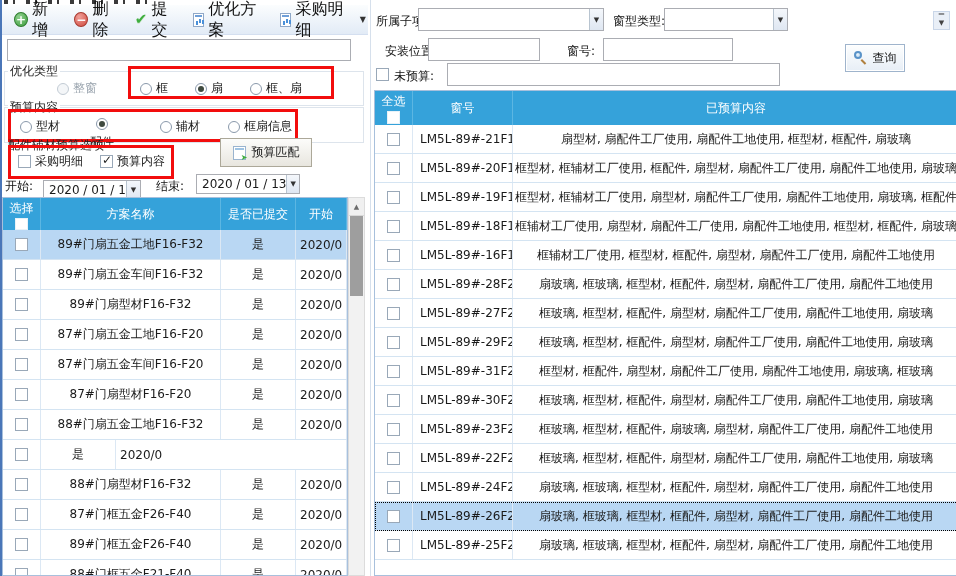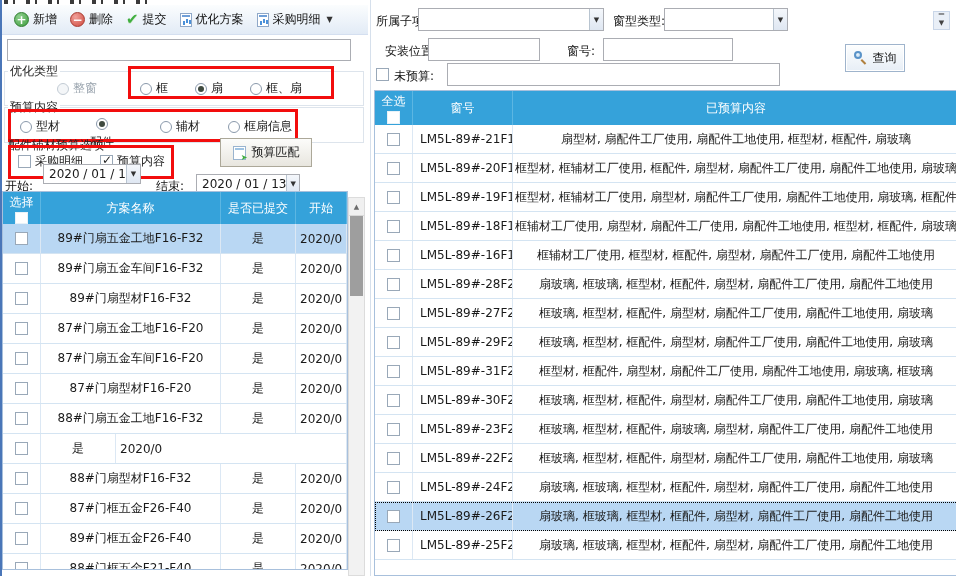--- a/index.html
+++ b/index.html
@@ -9,21 +9,21 @@
   .win-left-edge{position:absolute;left:0;top:0;width:2px;height:576px;background:#4a76b8;}
   .top-clip{position:absolute;left:4px;top:0;width:150px;height:4px;overflow:hidden;
             background:repeating-linear-gradient(90deg,#3a3a3a 0 4px,transparent 4px 9px,#3a3a3a 9px 11px,transparent 11px 22px);}
   
   .toolbar{position:absolute;left:2px;top:5px;width:366px;height:30px;
            background:linear-gradient(#fbfdfe,#e2ebf6);border-bottom:1px solid #d4dff0;
            display:flex;align-items:center;gap:9px;padding-left:10px;box-sizing:border-box;}
   .grip{position:absolute;left:2px;top:5px;width:3px;height:24px;
         background:repeating-linear-gradient(#9db2cc 0 2px,transparent 2px 4px);}
   .tbtn{display:inline-flex;align-items:center;gap:4px;padding:2px 2px;cursor:default;}
-  .tbtn .lab{font-size:12px;color:#111;}
+  .tbtn .lab{font-size:16px;color:#111;}
   .caret{font-size:8px;color:#333;margin-left:2px;}
   .icon-add,.icon-remove{width:15px;height:15px;border-radius:50%;color:#fff;font-weight:bold;
         display:inline-flex;align-items:center;justify-content:center;font-size:12px;line-height:1;}
   .icon-add{background:radial-gradient(circle at 35% 30%,#8fd08f,#3f9e3f);border:1px solid #2f7d2f;box-sizing:border-box;}
   .icon-remove{background:radial-gradient(circle at 35% 30%,#f0a09a,#d04a3e);border:1px solid #a83a30;box-sizing:border-box;}
   .icon-check{color:#3fae3f;font-size:15px;font-weight:bold;line-height:1;text-shadow:0 1px 0 #cfe9cf;}
   .icon-report{position:relative;width:12px;height:14px;background:#fff;border:1px solid #8fa8c8;box-sizing:border-box;}
   .icon-report::before{content:"";position:absolute;left:1px;top:1px;right:1px;height:2px;background:#6f9fd8;}
   .icon-report::after{content:"";position:absolute;left:2px;bottom:1px;width:2px;height:4px;background:#4a90d9;
         box-shadow:3px -2px 0 0 #4a90d9, 6px -1px 0 0 #4a90d9;}
@@ -174,31 +174,31 @@
     <span>预算内容</span>
   </span>
   <div class="ann" style="left:8px;top:145px;width:166px;height:34px;"></div>
 
   <div class="match-btn">
     <span class="icon-match"></span>
     <span>预算匹配</span>
   </div>
 
   <div class="date-row-label" style="left:5px;top:178px;">开始:</div>
-  <div class="date-picker" style="left:43px;top:164px;width:98px;">
+  <div class="date-picker" style="left:43px;top:180px;width:98px;">
     <span class="val">2020 / 01 / 1</span>
     <span class="drop-btn">▼</span>
   </div>
   <div class="date-row-label" style="left:156px;top:178px;">结束:</div>
   <div class="date-picker" style="left:196px;top:174px;width:104px;">
     <span class="val">2020 / 01 / 13</span>
     <span class="drop-btn">▼</span>
   </div>
 
-  <div class="tbl" style="left:2px;top:191px;width:346px;height:379px;">
+  <div class="tbl" style="left:2px;top:197px;width:346px;height:379px;">
     <div class="thead" style="height:32px;">
       <div class="th stack w38">
         <span style="font-size:12px;">选择</span>
         <span class="cb"></span>
       </div>
       <div class="th w180">方案名称</div>
       <div class="th w75">是否已提交</div>
       <div class="th grow">开始</div>
     </div>
     <div>

